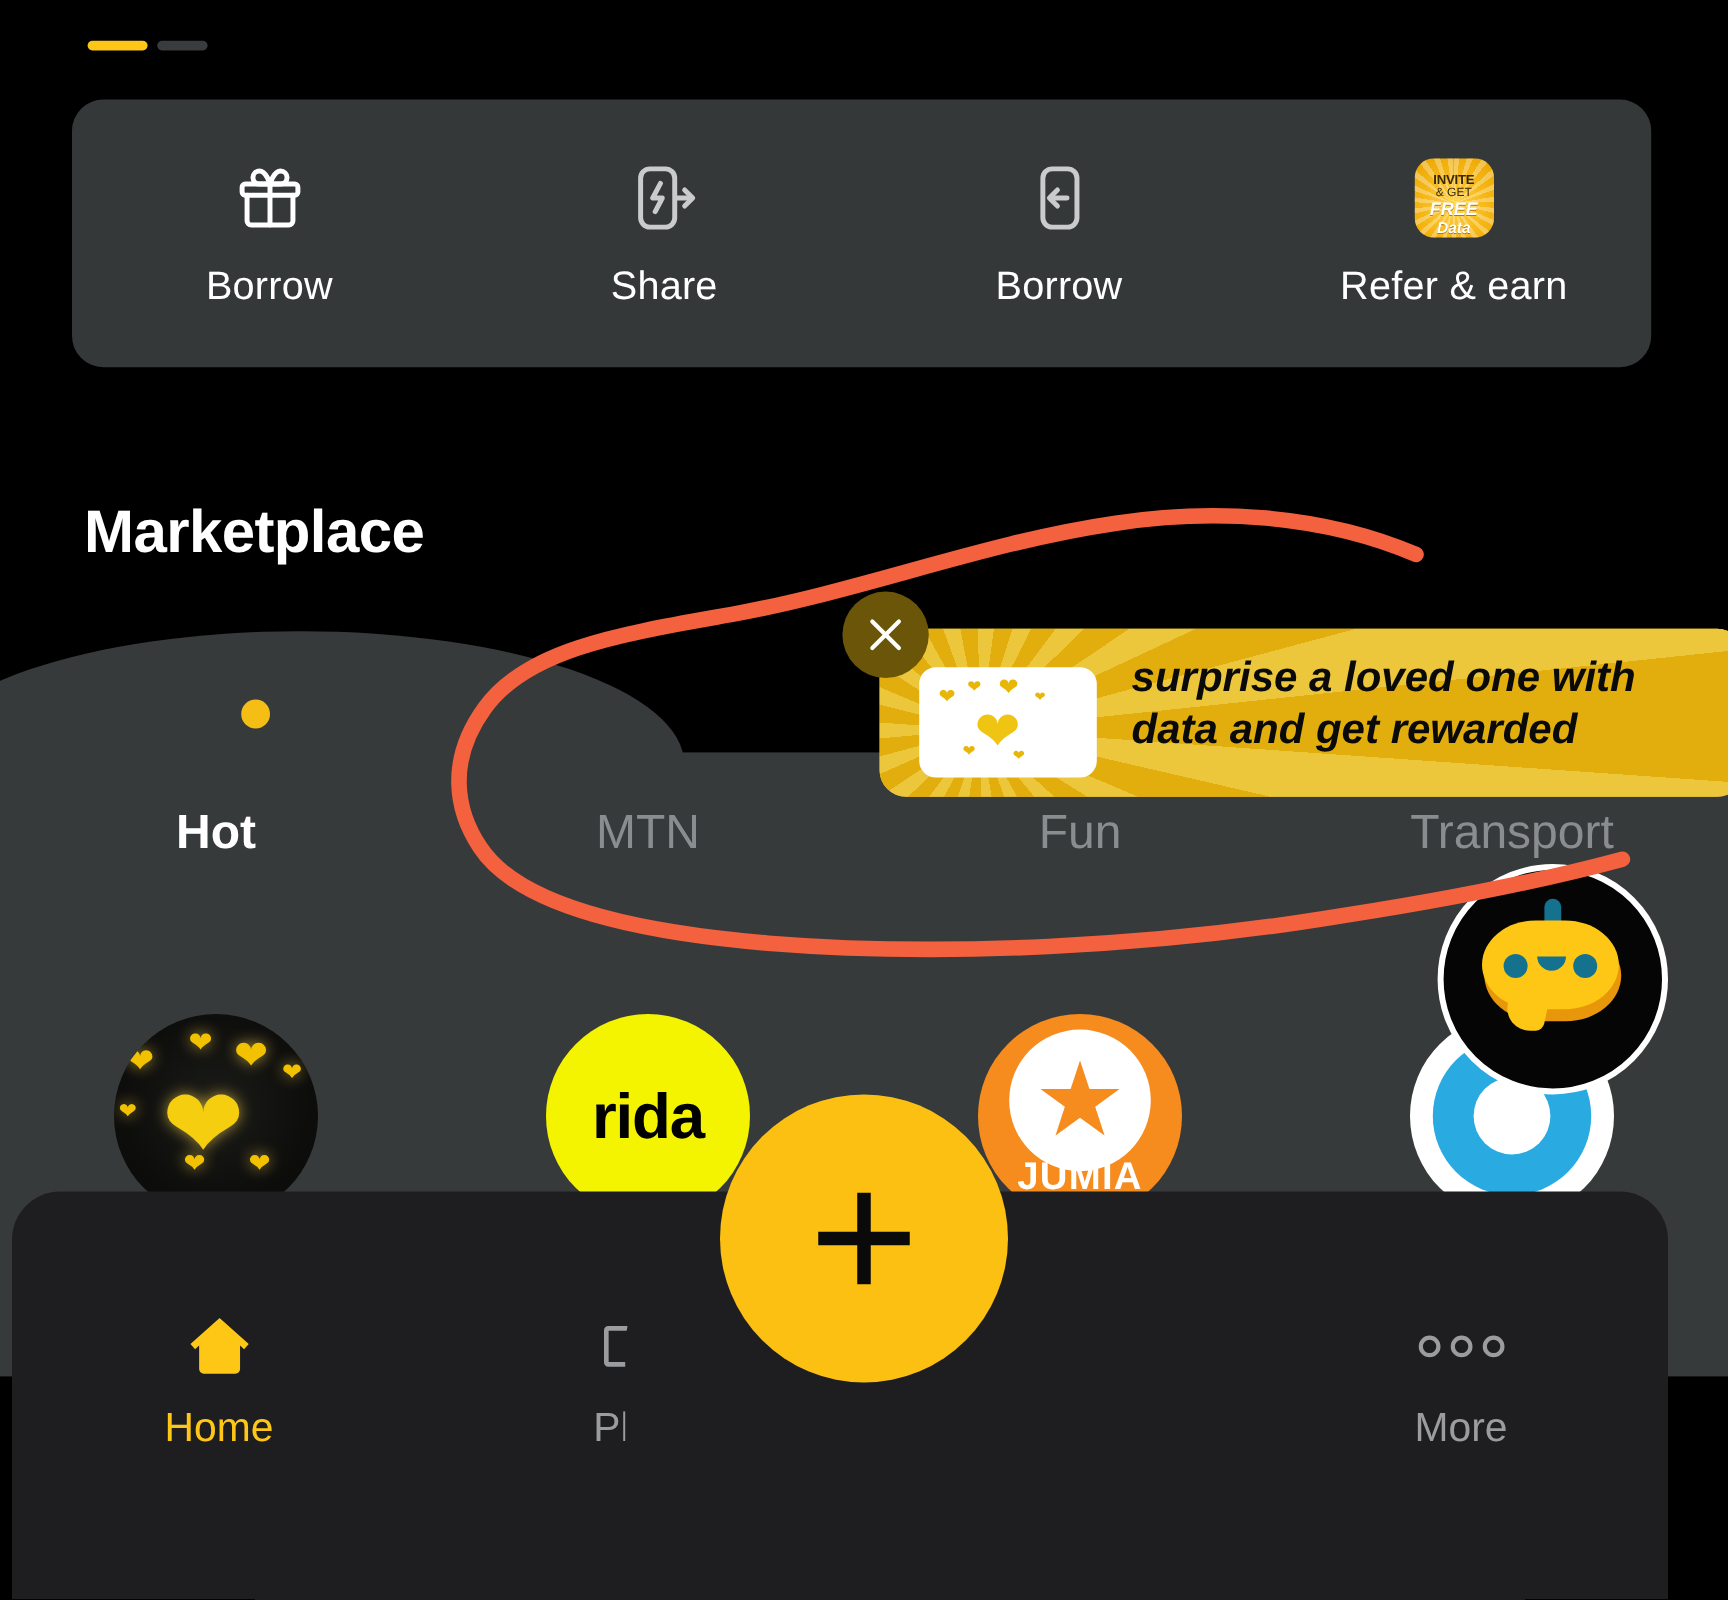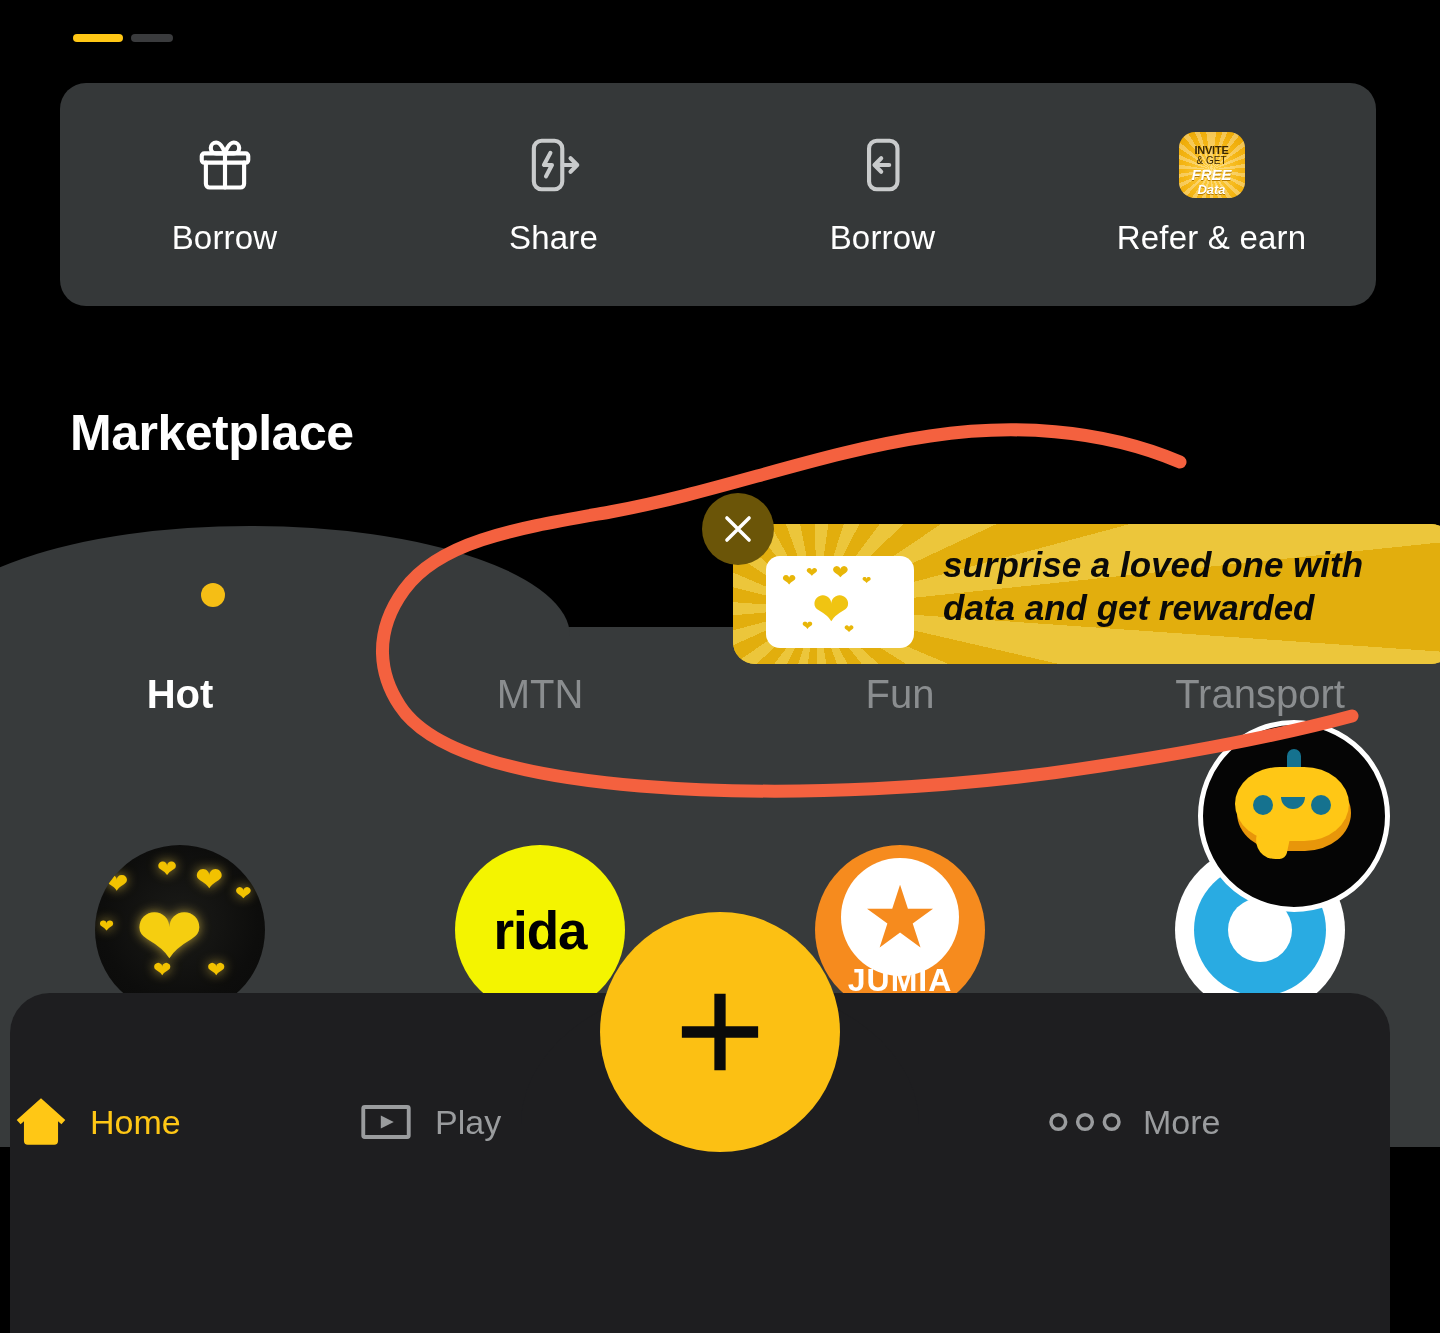--- a/index.html
+++ b/index.html
@@ -38,21 +38,21 @@
     background:repeating-conic-gradient(from 0deg at 50% 55%, rgba(255,255,255,.30) 0deg 7deg, rgba(255,255,255,0) 7deg 16deg);
   }
   .rb-l1 { position:relative; font-size:11px; font-weight:bold; color:#3A2703; line-height:1.0; letter-spacing:-.2px;margin-top:12px; }
   .rb-l2 { position:relative; font-size:10px; font-weight:normal; color:#3A2703; line-height:1.0; margin-bottom:2px; }
   .rb-l3 { position:relative; font-size:15px; font-weight:bold; color:#fff; line-height:.95;
            text-shadow:0 1px 0 #B37A00; font-style:italic; }
   .rb-l4 { position:relative; font-size:13px; font-weight:bold; color:#fff; line-height:1;
            text-shadow:0 1px 0 #B37A00; font-style:italic; }
 
   
-  .mkt-title { position:absolute; left:70px; top:404px; font-size:50px; font-weight:bold; color:#fff; letter-spacing:-.5px; }
+  .mkt-title { position:absolute; left:70px; top:414px; font-size:50px; font-weight:bold; color:#fff; letter-spacing:-.5px; }
 
   .mkt-panel { position:absolute; left:0; top:627px; width:1440px; height:520px; background:#373A3B; }
   .mkt-hill {
     position:absolute; left:-70px; top:526px; width:640px; height:110px;
     background:#373A3B;
     border-radius:50% 50% 0 0 / 100% 100% 0 0;
   }
   .hill-dot { position:absolute; left:201px; top:583px; width:24px; height:24px; border-radius:50%; background:#F5BE15; }
 
   
@@ -144,21 +144,21 @@
     background:#FCC013; display:flex; align-items:center; justify-content:center; cursor:pointer;
   }
   .fab svg { width:104px; height:104px; }
 
   
   .bottom-nav {
     position:absolute; left:10px; bottom:0; width:1380px; height:340px;
     background:#1e1e20; border-radius:40px 40px 0 0;
     display:flex; align-items:flex-start; padding-top:98px;
   }
-  .nav-item { flex:1; display:flex; flex-direction:row; align-items:center; gap:18px; cursor:pointer; }
+  .nav-item { flex:1; display:flex; flex-direction:column; align-items:center; gap:18px; cursor:pointer; }
   .nav-item.spacer { pointer-events:none; }
   .nav-icon { height:62px; display:flex; align-items:center; justify-content:center; }
   .nav-label { font-size:34px; color:#9A9C9E; }
   .nav-item.active .nav-label { color:#FFC715; }
 
   
   .annotation { position:absolute; left:0; top:0; width:1440px; height:1333px; pointer-events:none; }
 </style>
 </head>
 <body>

